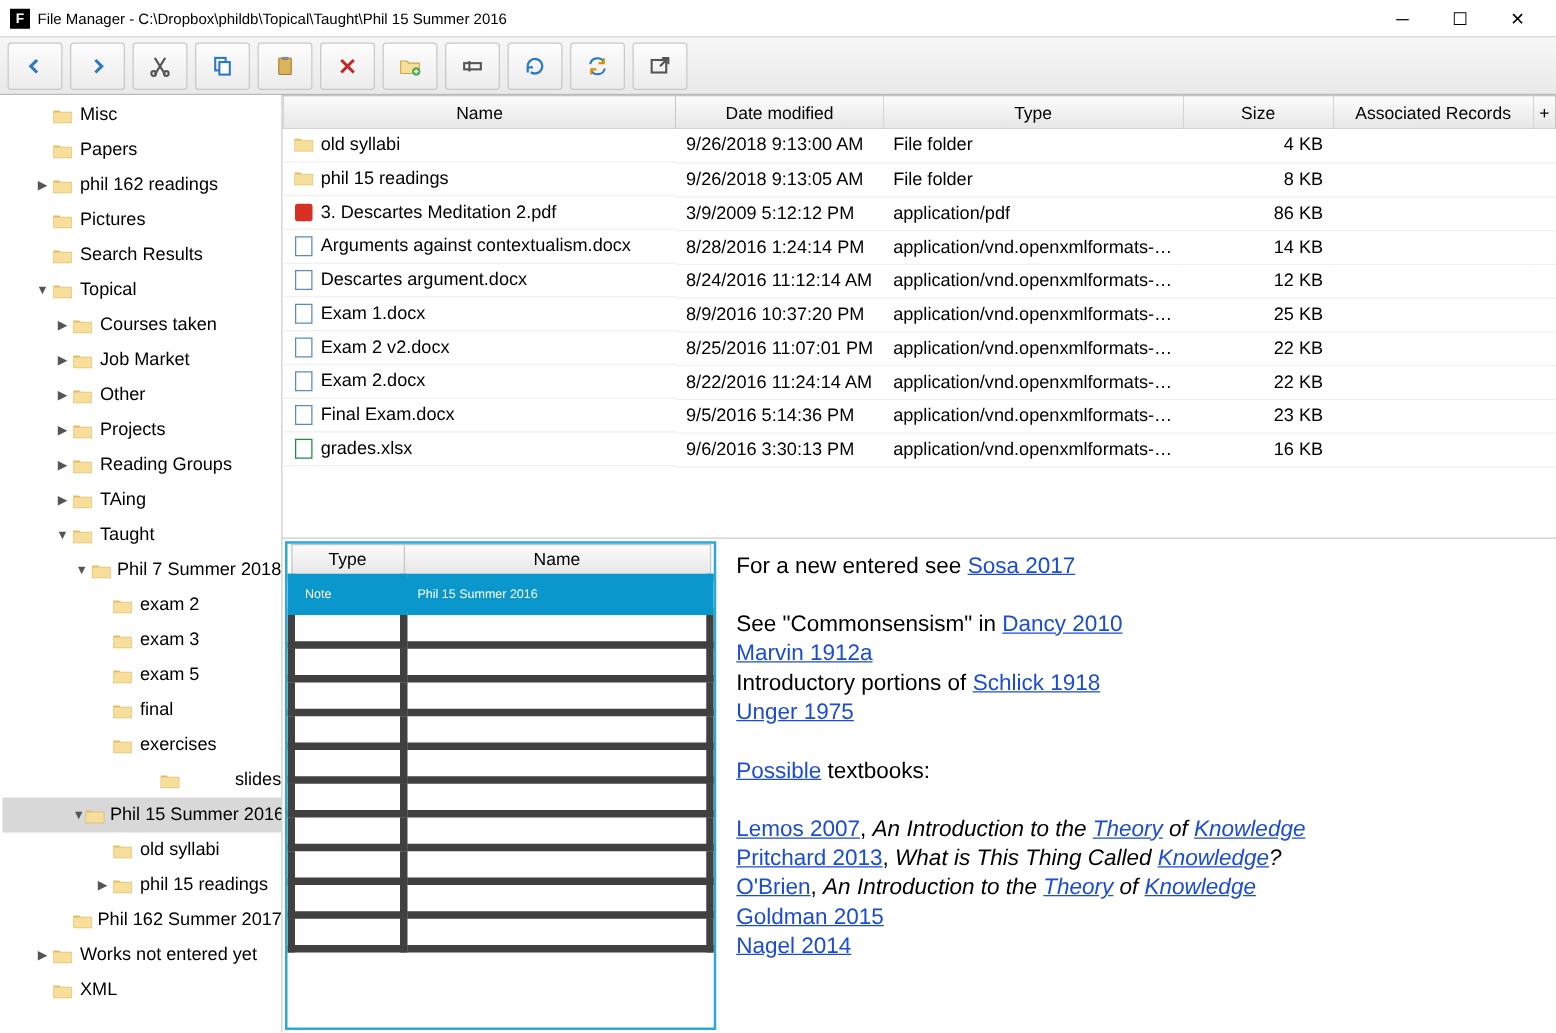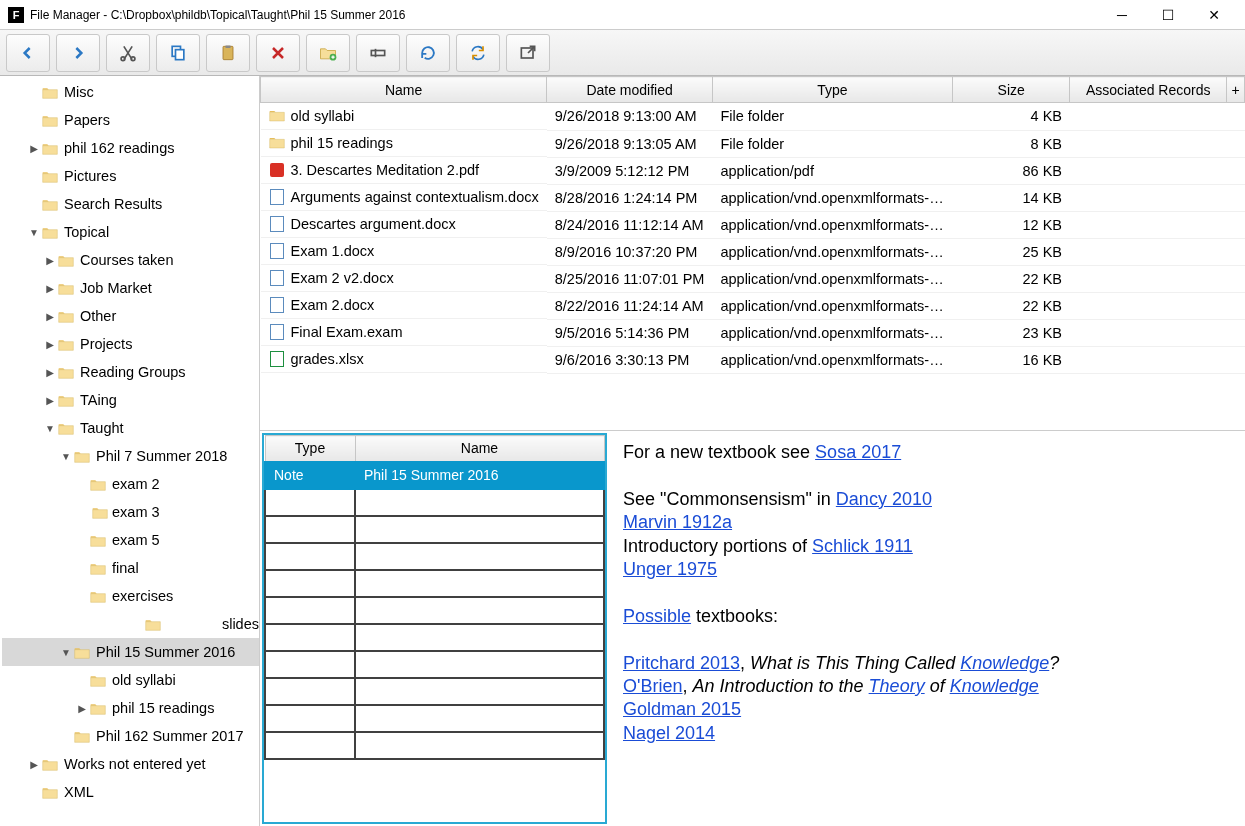--- a/index.html
+++ b/index.html
@@ -15,21 +15,21 @@
 
 
 .toolbar { height: 46px; background: linear-gradient(#f7f7f7,#e9e9e9); border-bottom: 1px solid #b8b8b8; display: flex; align-items: center; padding: 0 6px; gap: 6px; }
 .tbtn { width: 44px; height: 38px; border: 1px solid #c9c9c9; border-radius: 3px; background: linear-gradient(#fdfdfd,#ececec); display: flex; align-items: center; justify-content: center; }
 .tbtn svg { width: 20px; height: 20px; }
 
 
 .main { position: absolute; top: 76px; bottom: 0; left: 0; right: 0; display: flex; }
 
 
-.sidebar { width: 260px; border-right: 1px solid #ccc; overflow-y: auto; overflow-x: hidden; padding: 2px 0 16px 2px; background:#fff; }
+.sidebar { width: 226px; border-right: 1px solid #ccc; overflow-y: auto; overflow-x: hidden; padding: 2px 0 16px 2px; background:#fff; }
 .tree-node { display: flex; align-items: center; height: 28px; padding-left: 0; white-space: nowrap; cursor: default; }
 .tree-node.selected { background: #d8d8d8; }
 .tw { display:inline-block; width: 16px; text-align:center; font-size: 10px; color:#555; }
 .fld { display:inline-block; width:18px; margin-right:4px; }
 .fld svg { width:16px; height:14px; vertical-align:middle; }
 .fld.open svg .tab { fill:#e8c060; } .fld.open svg .body { fill:#f7de9a; }
 .lbl { font-size: 14.5px; }
 
 
 .rhs { flex: 1; display: flex; flex-direction: column; }
@@ -41,21 +41,21 @@
 table.ftab th { position: sticky; top:0; background: linear-gradient(#fbfbfb,#e7e7e7); border: 1px solid #c6c6c6; font-weight: normal; font-size: 14px; height: 26px; text-align: center; }
 table.ftab td { border-bottom: 1px solid #f0f0f0; padding: 3px 8px; font-size: 14.5px; height: 27px; white-space: nowrap; overflow: hidden; text-overflow: ellipsis; }
 table.ftab td.name { display:flex; align-items:center; gap:6px; }
 .col-date { width: 160px; } .col-type { width: 240px; } .col-size { width: 120px; text-align:right; } .col-assoc { width: 160px; }
 td.size { text-align:right; }
 
 
 .records { width: 345px; border: 2px solid #29a9d3; margin: 2px; overflow:auto; background:#fff; }
 table.rtab { border-collapse: collapse; width: 100%; }
 table.rtab th { background: linear-gradient(#fbfbfb,#e7e7e7); border: 1px solid #c6c6c6; font-weight: normal; height: 26px; font-size:14px; }
-table.rtab td { border: 2px solid #404040; padding: 4px 8px; font-size:14px; height:27px; }
+table.rtab td { border: 6px solid #404040; padding: 4px 8px; font-size:10px; height:27px; }
 table.rtab tr.sel td { background: #0997cc; color:#fff; border-color:#0997cc; }
 
 
 .note { flex:1; padding: 10px 14px; font-family: Georgia, "Times New Roman", serif; font-size: 18px; line-height: 1.3; color:#000; overflow:auto; }
 .note a { color: #1a4cd6; text-decoration: underline; }
 .note .ital { font-style: italic; }
 
 
 .fi { width:16px; height:16px; display:inline-flex; align-items:center; justify-content:center; }
 .fi.folder svg .body{ fill:#f7de9a;} .fi.folder svg .tab{ fill:#e8c060;}
@@ -263,21 +263,21 @@
         <span class="lbl">Phil 7 Summer 2018</span>
       </div>
       <div class="tree-node" style="padding-left: 72px;">
         <span class="tw"></span>
         <span class="fld"><svg viewBox="0 0 24 20">
             <path class="tab" d="M1 3h7l2 2h-9z" fill="#e8c060"></path>
             <path class="body" d="M1 5h22v13H1z" fill="#f7de9a" stroke="#c9a642" stroke-width="0.5"></path>
           </svg></span>
         <span class="lbl">exam 2</span>
       </div>
-      <div class="tree-node" style="padding-left: 72px; text-align: right;">
+      <div class="tree-node" style="padding-left: 72px;">
         <span class="tw"></span>
         <span class="fld"><svg viewBox="0 0 24 20">
             <path class="tab" d="M1 3h7l2 2h-9z" fill="#e8c060"></path>
             <path class="body" d="M1 5h22v13H1z" fill="#f7de9a" stroke="#c9a642" stroke-width="0.5"></path>
           </svg></span>
         <span class="lbl">exam 3</span>
       </div>
       <div class="tree-node" style="padding-left: 72px;">
         <span class="tw"></span>
         <span class="fld"><svg viewBox="0 0 24 20">
@@ -469,21 +469,21 @@
               </td>
               <td>8/22/2016 11:24:14 AM</td>
               <td class="col-type" style="max-width: 240px;">application/vnd.openxmlformats-o...</td>
               <td class="size">22 KB</td>
               <td></td>
               <td></td>
             </tr>
             <tr>
               <td class="name">
                 <span class="fi doc"></span>
-                <span>Final Exam.exam</span>
+                <span>Final Exam.docx</span>
               </td>
               <td>9/5/2016 5:14:36 PM</td>
               <td class="col-type" style="max-width: 240px;">application/vnd.openxmlformats-o...</td>
               <td class="size">23 KB</td>
               <td></td>
               <td></td>
             </tr>
             <tr>
               <td class="name">
                 <span class="fi xls"></span>
@@ -552,29 +552,30 @@
               </tr>
               <tr>
                 <td>&nbsp;</td>
                 <td></td>
               </tr>
             </tbody>
         </table>
       </div>
 
       <div class="note">
-        <p><span>For a new textbook see </span><a href="#">Sosa 2017</a></p>
+        <p><span>For a new entered see </span><a href="#">Sosa 2017</a></p>
         <br>
         <p><span>See "Commonsensism" in </span><a href="#">Dancy 2010</a></p>
         <p><a href="#">Marvin 1912a</a></p>
-        <p><span>Introductory portions of </span><a href="#">Schlick 1911</a></p>
+        <p><span>Introductory portions of </span><a href="#">Schlick 1918</a></p>
         <p><a href="#">Unger 1975</a></p>
         <br>
         <p><a href="#">Possible</a><span> textbooks:</span></p>
         <br>
+        <p><a href="#">Lemos 2007</a><span>, </span><span class="ital"><span>An Introduction to the </span><a href="#">Theory</a><span> of </span><a href="#">Knowledge</a></span></p>
         <p><a href="#">Pritchard 2013</a><span>, </span><span class="ital"><span>What is This Thing Called </span><a href="#">Knowledge</a></span><span class="ital">?</span></p>
         <p><a href="#">O'Brien</a><span>, </span><span class="ital"><span>An Introduction to the </span><a href="#">Theory</a><span> of </span><a href="#">Knowledge</a></span></p>
         <p><a href="#">Goldman 2015</a></p>
         <p><a href="#">Nagel 2014</a></p>
       </div>
     </div>
   </div>
 </div>
 
 </body></html>

